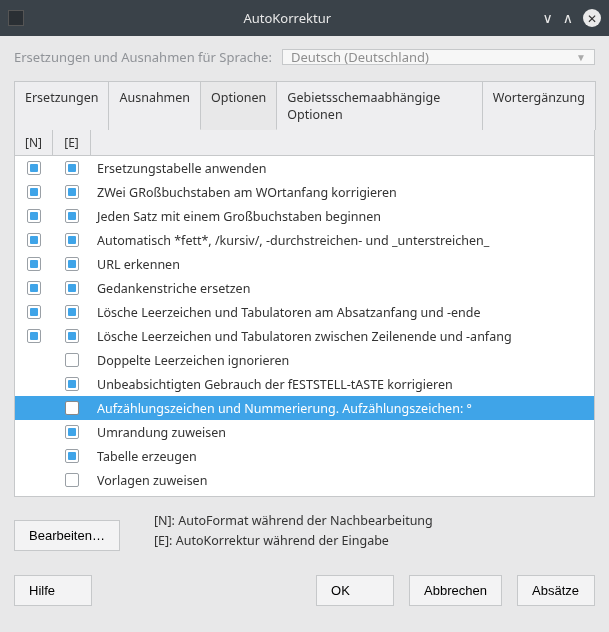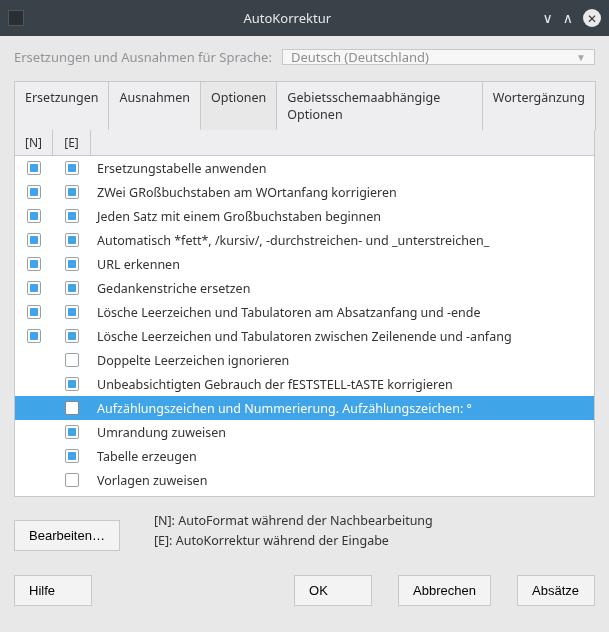--- a/index.html
+++ b/index.html
@@ -193,21 +193,21 @@
   line-height: 1.6;
 }
 .footer {
   display: flex;
   justify-content: space-between;
   margin-top: 24px;
   gap: 10px;
 }
 .footer .right {
   display: flex;
-  gap: 26px;
+  gap: 15px;
 }
 .btn-wide { min-width: 78px; text-align: left; }
 </style>
 </head>
 <body>
 
 <div class="titlebar">
   <div class="app-icon"></div>
   <div class="title">AutoKorrektur</div>
   <div class="win-controls">

